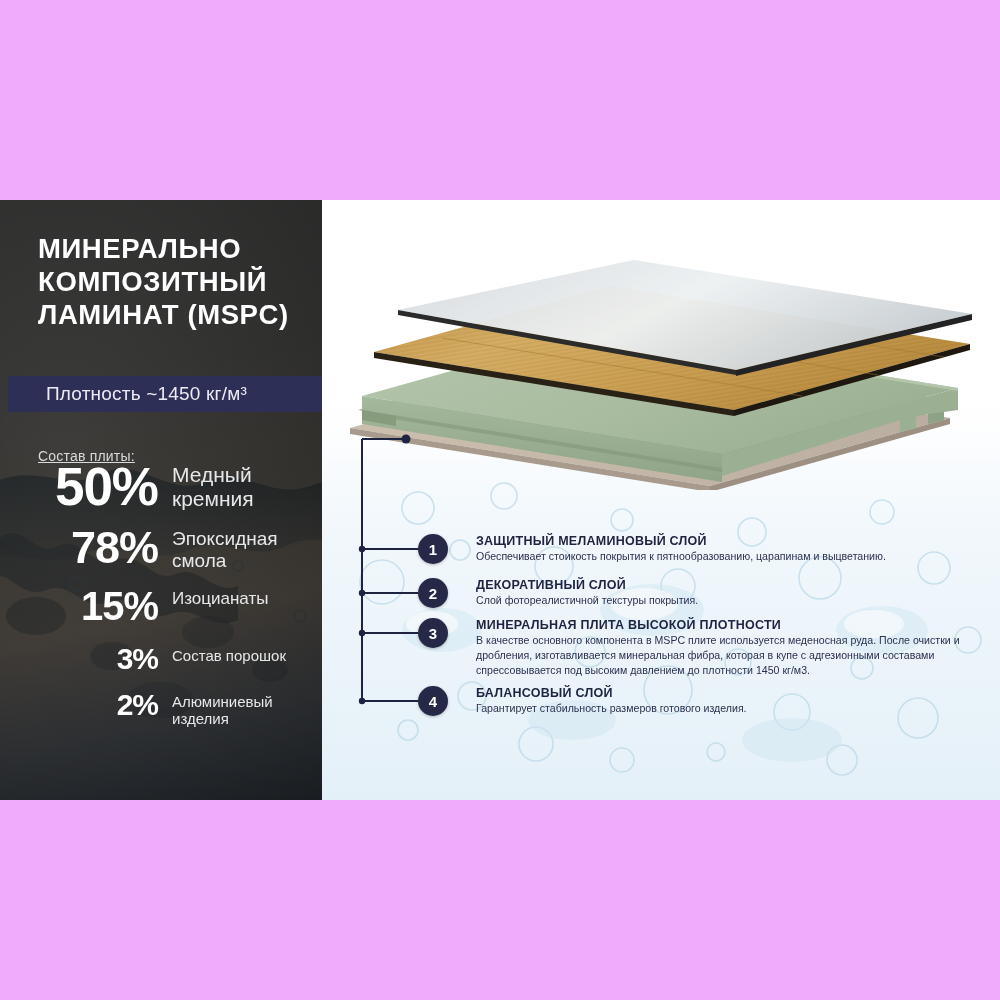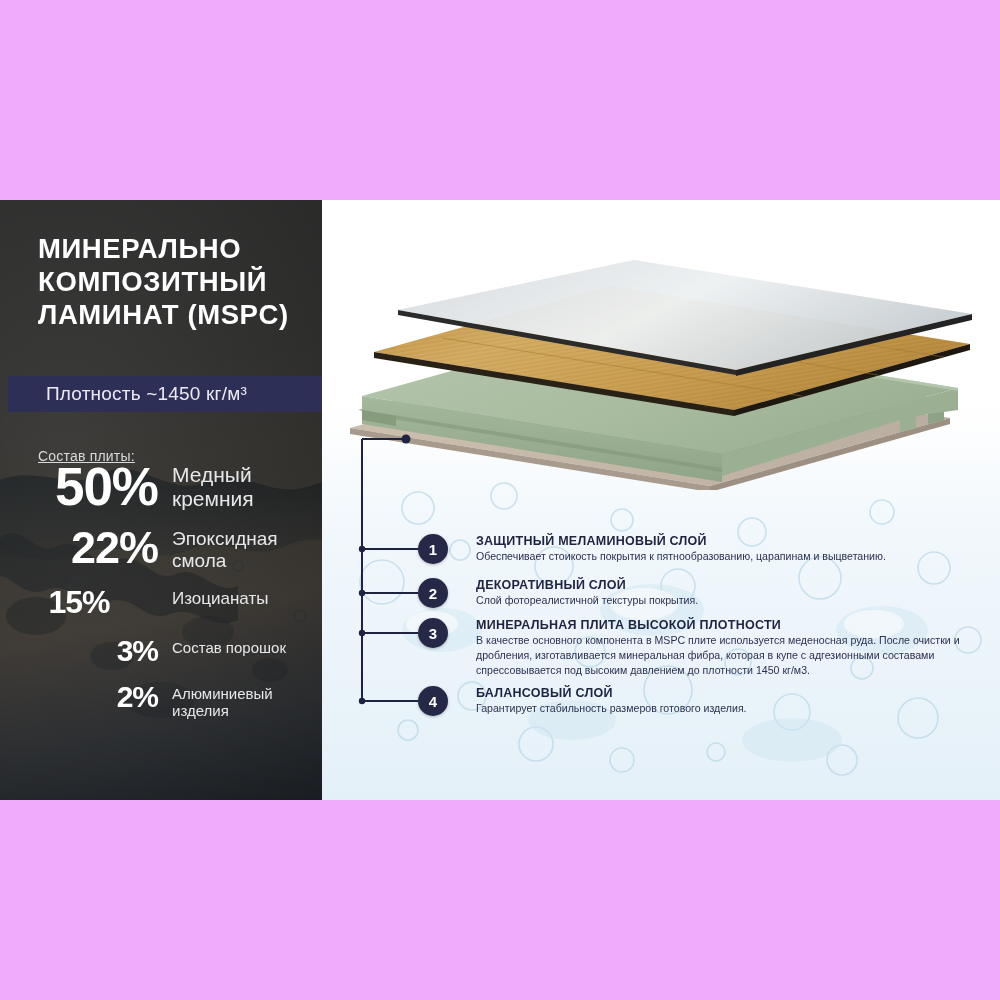--- a/index.html
+++ b/index.html
@@ -37,21 +37,21 @@
      font-size:14px; letter-spacing:.2px;text-decoration:underline; }
 
   .comp-list { position:absolute; left:0; top:260px; width:322px; }
   .comp-row { display:flex; align-items:flex-start; margin-bottom:6px; }
   .comp-pct { color:#fff; font-weight:700; text-align:right;
      width:172px; padding-right:14px; letter-spacing:-1px; line-height:1; }
   .comp-name { color:#e6e7e9; line-height:1.16; padding-top:3px; }
 
   .r1 .comp-pct{font-size:53px;} .r1 .comp-name{font-size:21px; width:120px;}
   .r2 .comp-pct{font-size:45px;} .r2 .comp-name{font-size:19px; width:125px;}
-  .r3 .comp-pct{font-size:32px;text-align:center;} .r3 .comp-name{font-size:17px; width:125px;}
+  .r3 .comp-pct{font-size:40px;} .r3 .comp-name{font-size:17px; width:125px;}
   .r4 .comp-pct{font-size:30px;} .r4 .comp-name{font-size:15px; width:125px;}
   .r5 .comp-pct{font-size:30px;} .r5 .comp-name{font-size:15px; width:132px;}
   .r1{margin-top:0}.r2{margin-top:12px}.r3{margin-top:14px}
   .r4{margin-top:18px}.r5{margin-top:16px}
 
   
   #right { position:absolute; left:322px; top:0; width:678px; height:600px;
      background:#ffffff; overflow:hidden; }
   #right .waterbg { position:absolute; left:0; top:200px; width:678px; height:400px; }
   #right .fade { position:absolute; left:0; top:150px; width:678px; height:120px;
@@ -116,21 +116,21 @@
       </div>
 
       <div class="comp-label">Состав плиты:</div>
 
       <div class="comp-list">
         <div class="comp-row r1">
           <div class="comp-pct">50%</div>
           <div class="comp-name">Медный кремния</div>
         </div>
         <div class="comp-row r2">
-          <div class="comp-pct">22%</div>
+          <div class="comp-pct">78%</div>
           <div class="comp-name">Эпоксидная смола</div>
         </div>
         <div class="comp-row r3">
           <div class="comp-pct">15%</div>
           <div class="comp-name">Изоцианаты</div>
         </div>
         <div class="comp-row r4">
           <div class="comp-pct">3%</div>
           <div class="comp-name">Состав порошок</div>
         </div>

